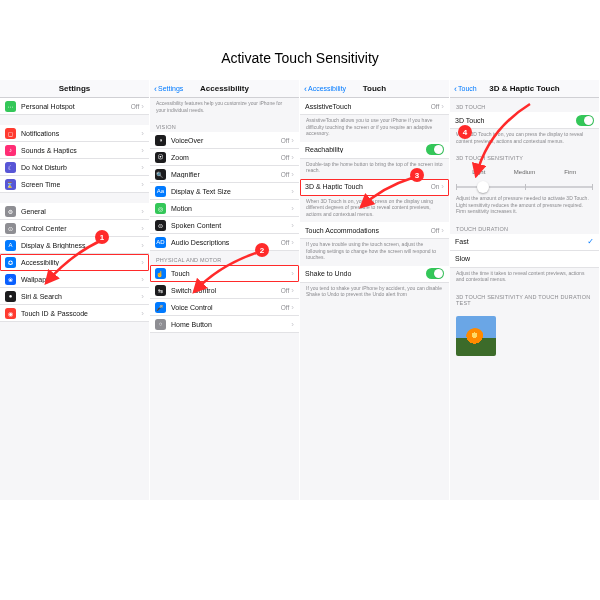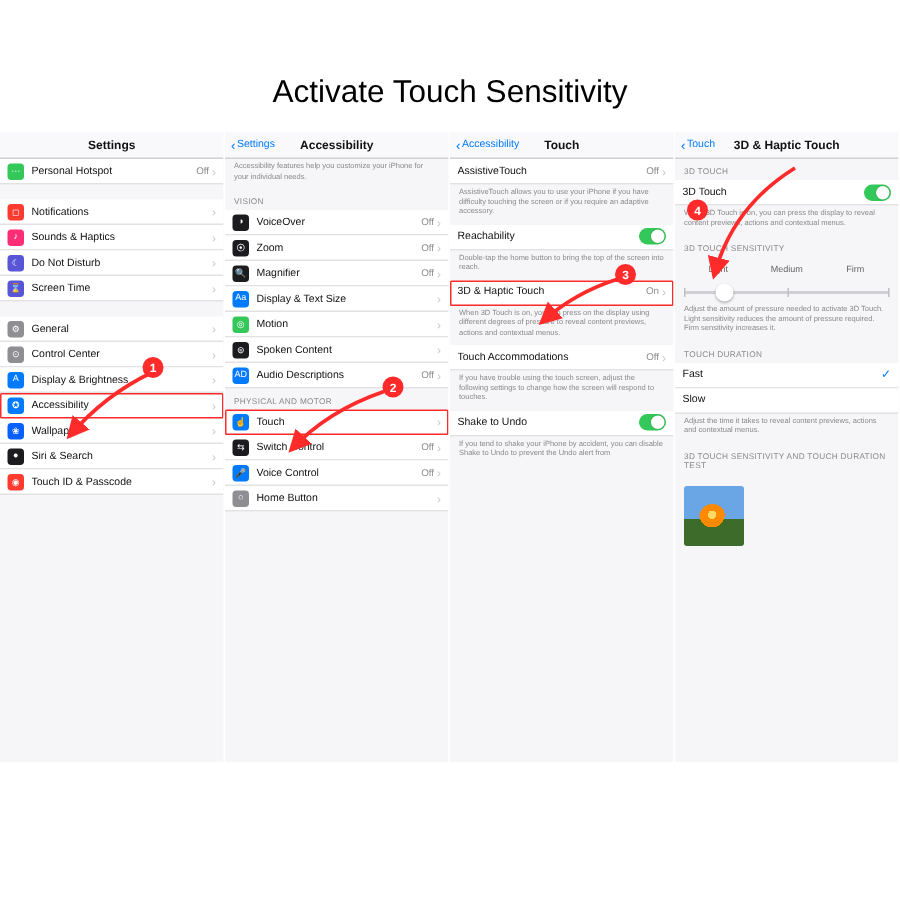--- a/index.html
+++ b/index.html
@@ -1,17 +1,17 @@
 <!DOCTYPE html>
 <html><head>
 <meta charset="utf-8">
 <style>
   * { box-sizing: border-box; margin: 0; padding: 0; font-family: -apple-system, "Helvetica Neue", Arial, sans-serif; }
   body { background: #fff; width: 600px; height: 600px; overflow: hidden; }
-  .page-title { text-align: center; font-size: 21px; font-weight: 500; padding: 50px 0 14px; }
+  .page-title { text-align: center; font-size: 14px; font-weight: 500; padding: 50px 0 14px; }
   .panels { display: flex; width: 528px; }
   .panel { flex: 0 0 150px; width: 150px; height: 420px; background: #f6f6f8; overflow: hidden; border-right: 1px solid #fff; position: relative; font-size: 7px; color: #111; }
   .hdr { height: 18px; background: #f9f9fb; border-bottom: .5px solid #d0d0d4; display: flex; align-items: center; justify-content: center; position: relative; }
   .hdr .title { font-weight: 600; font-size: 8px; }
   .hdr .back { position: absolute; left: 4px; color: #007aff; font-size: 7px; display: flex; align-items: center; }
   .hdr .back .chev { font-size: 9px; margin-right: 1px; }
   .sect { font-size: 5.5px; color: #8a8a8e; text-transform: uppercase; padding: 6px 6px 2px; letter-spacing: .2px; }
   .desc { font-size: 5px; color: #8a8a8e; padding: 2px 6px 5px; line-height: 1.3; }
   .row { height: 17px; background: #fff; border-bottom: .5px solid #e2e2e5; display: flex; align-items: center; padding: 0 5px; position: relative; }
   .row .icon { width: 11px; height: 11px; border-radius: 2.5px; margin-right: 5px; display: flex; align-items: center; justify-content: center; color: #fff; font-size: 6px; flex-shrink: 0; }

